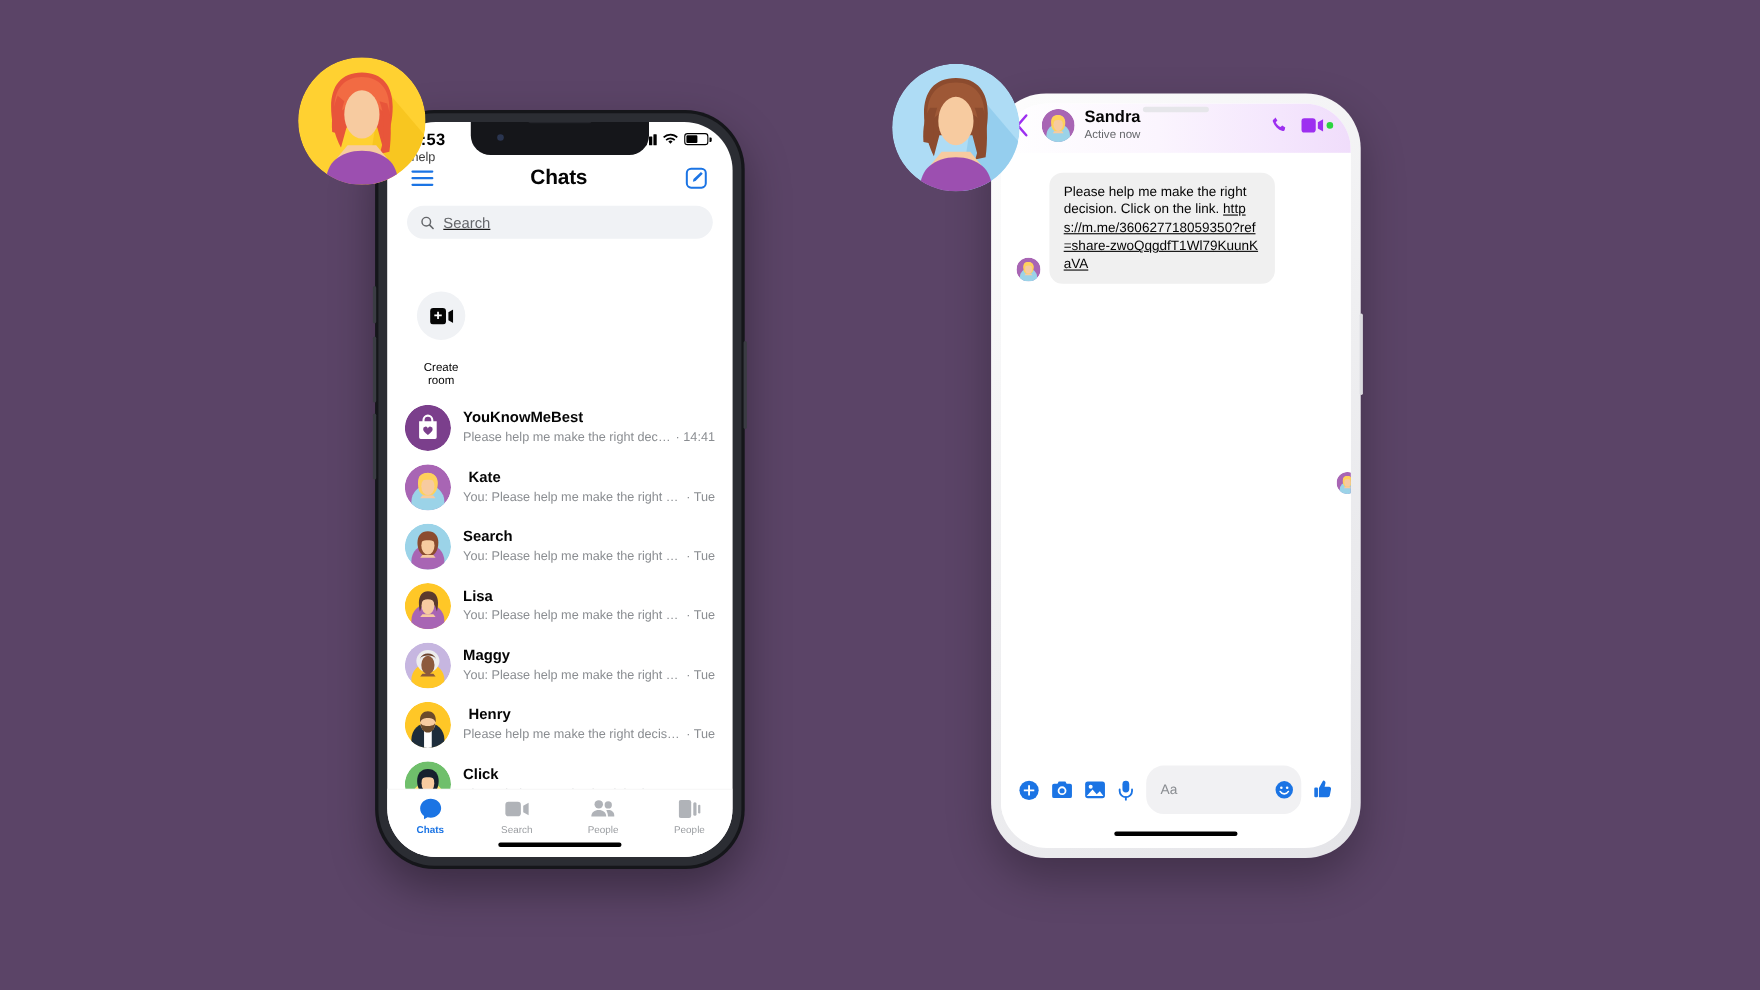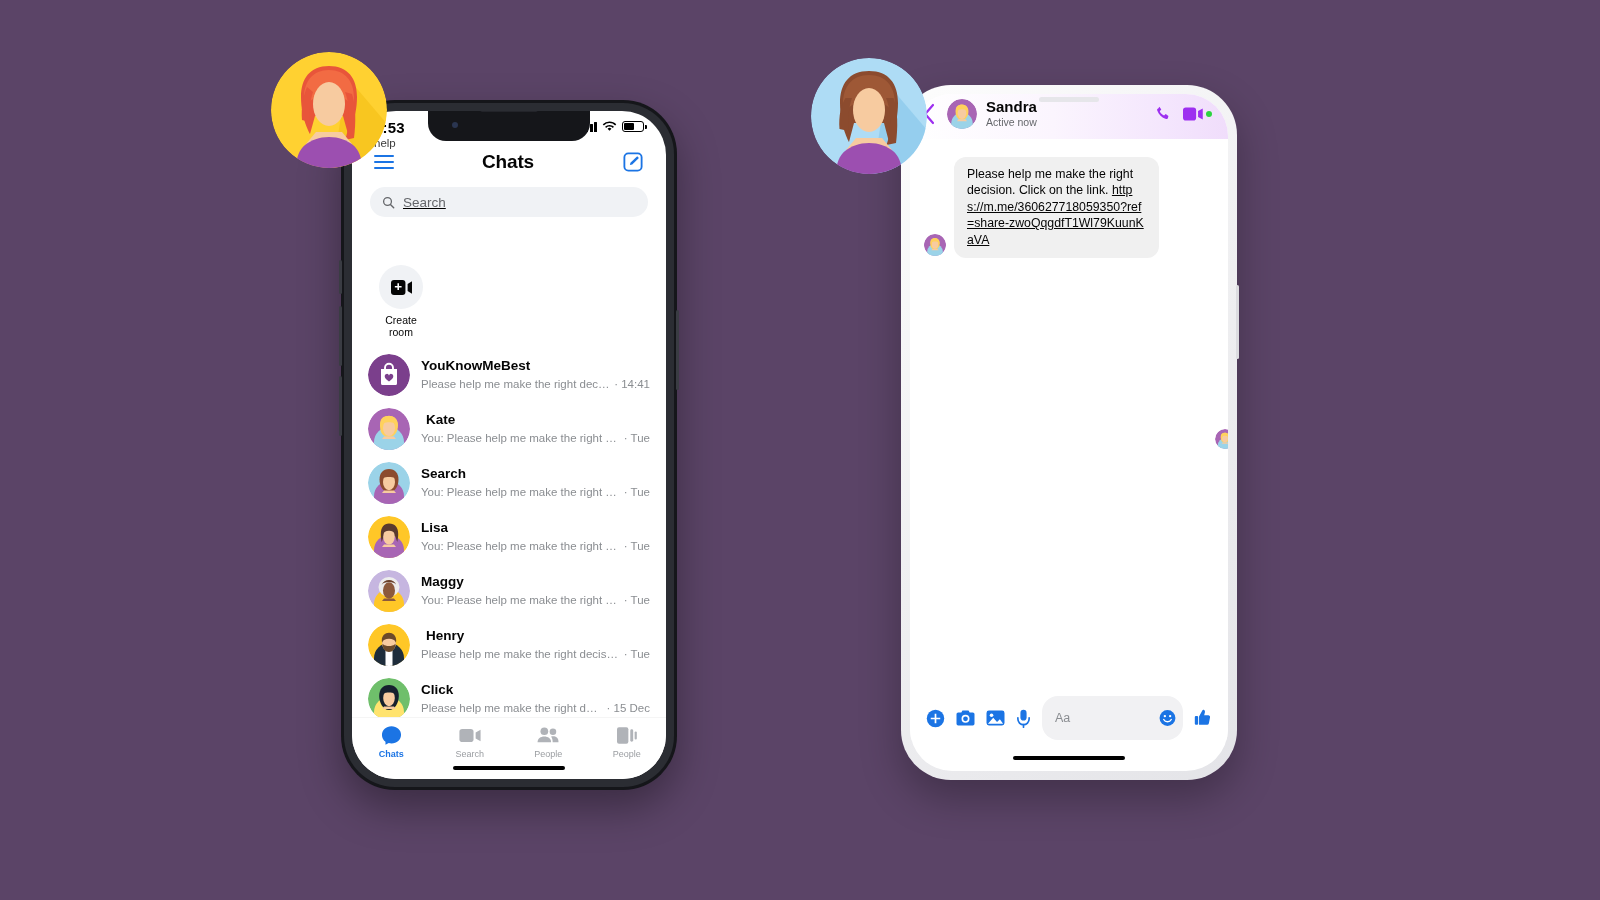--- a/index.html
+++ b/index.html
@@ -112,21 +112,21 @@
   .search-ph { font-size: 13.5px; color: #65676b; }
 
   
   .rooms-row { padding: 38px 18px 4px 18px; display: flex; gap: 14px; }
   .room-item { width: 62px; text-align: center; }
   .room-circle {
     width: 44px; height: 44px; border-radius: 50%;
     background: #f0f2f5; margin: 0 auto;
     display: flex; align-items: center; justify-content: center;
   }
-  .room-label { font-size: 10.5px; color: #050505; line-height: 1.15; margin-top: 5px; }
+  .room-label { font-size: 10.5px; color: #050505; line-height: 1.15; margin-top: 19px; }
 
   
   .chat-list { padding: 6px 0 0 0; }
   .chat-row {
     display: flex; align-items: center; gap: 11px;
     padding: 5px 16px; height: 54px;
   }
   .avatar {
     width: 42px; height: 42px; border-radius: 50%;
     flex: 0 0 42px; overflow: hidden; position: relative;

